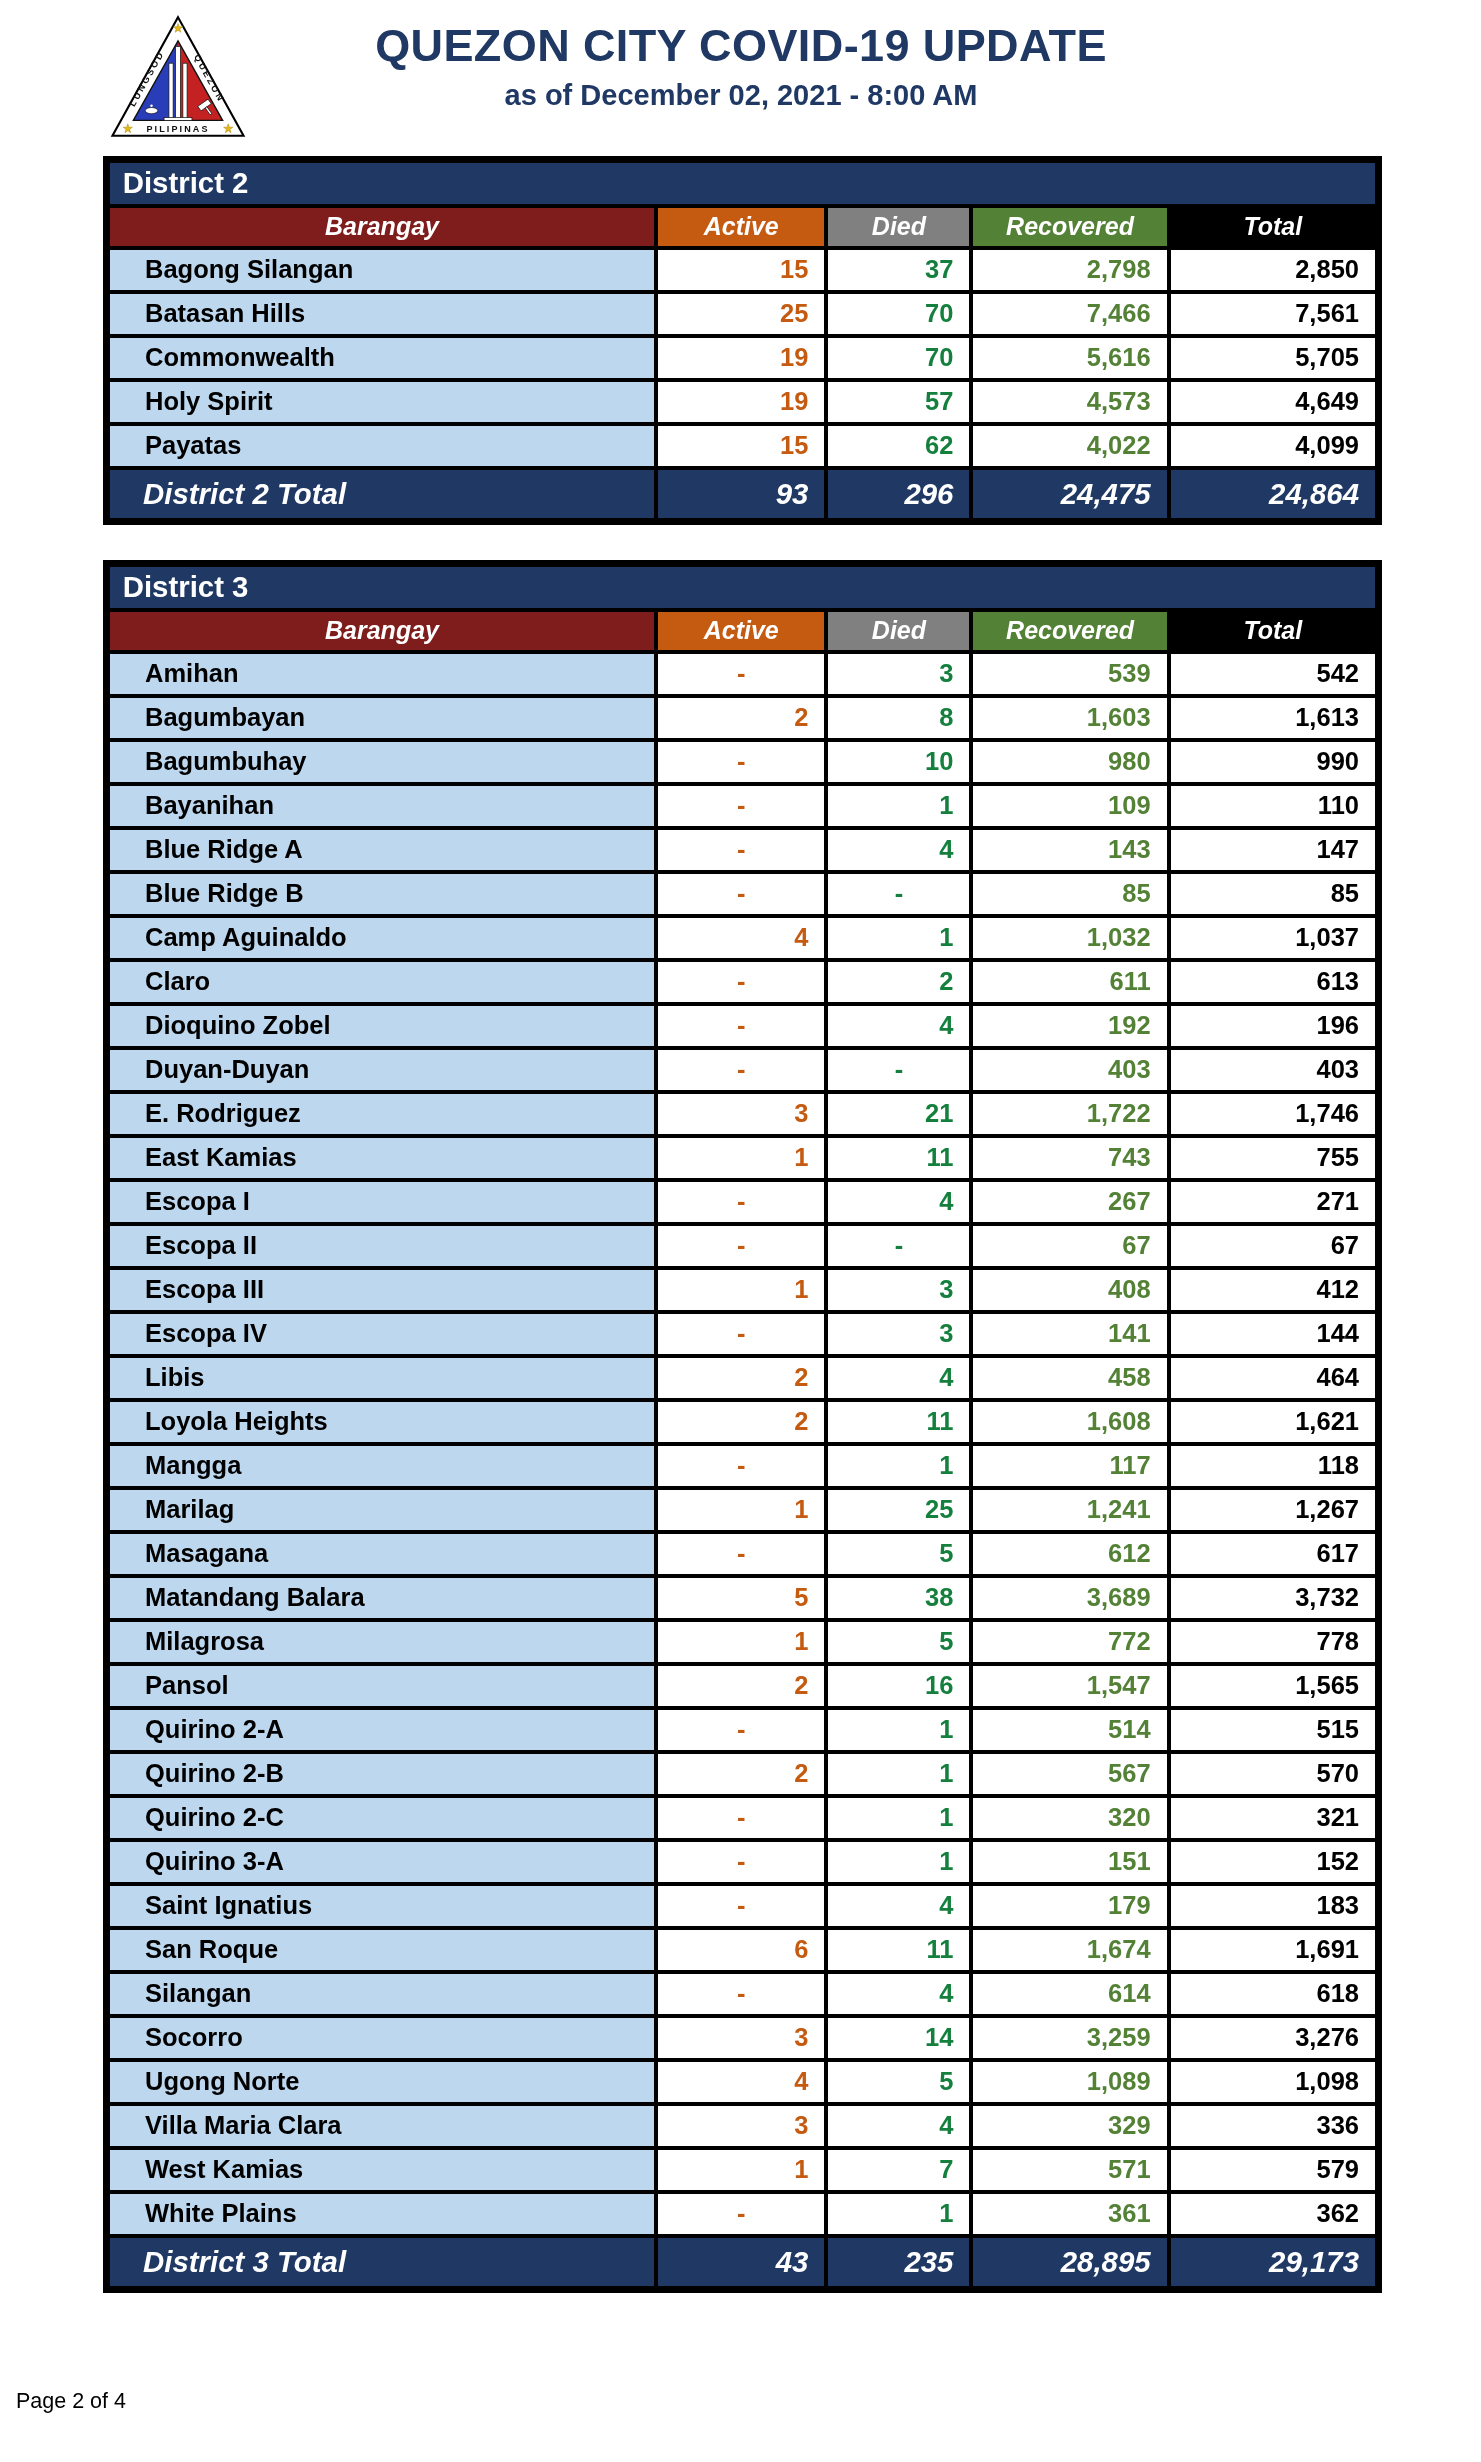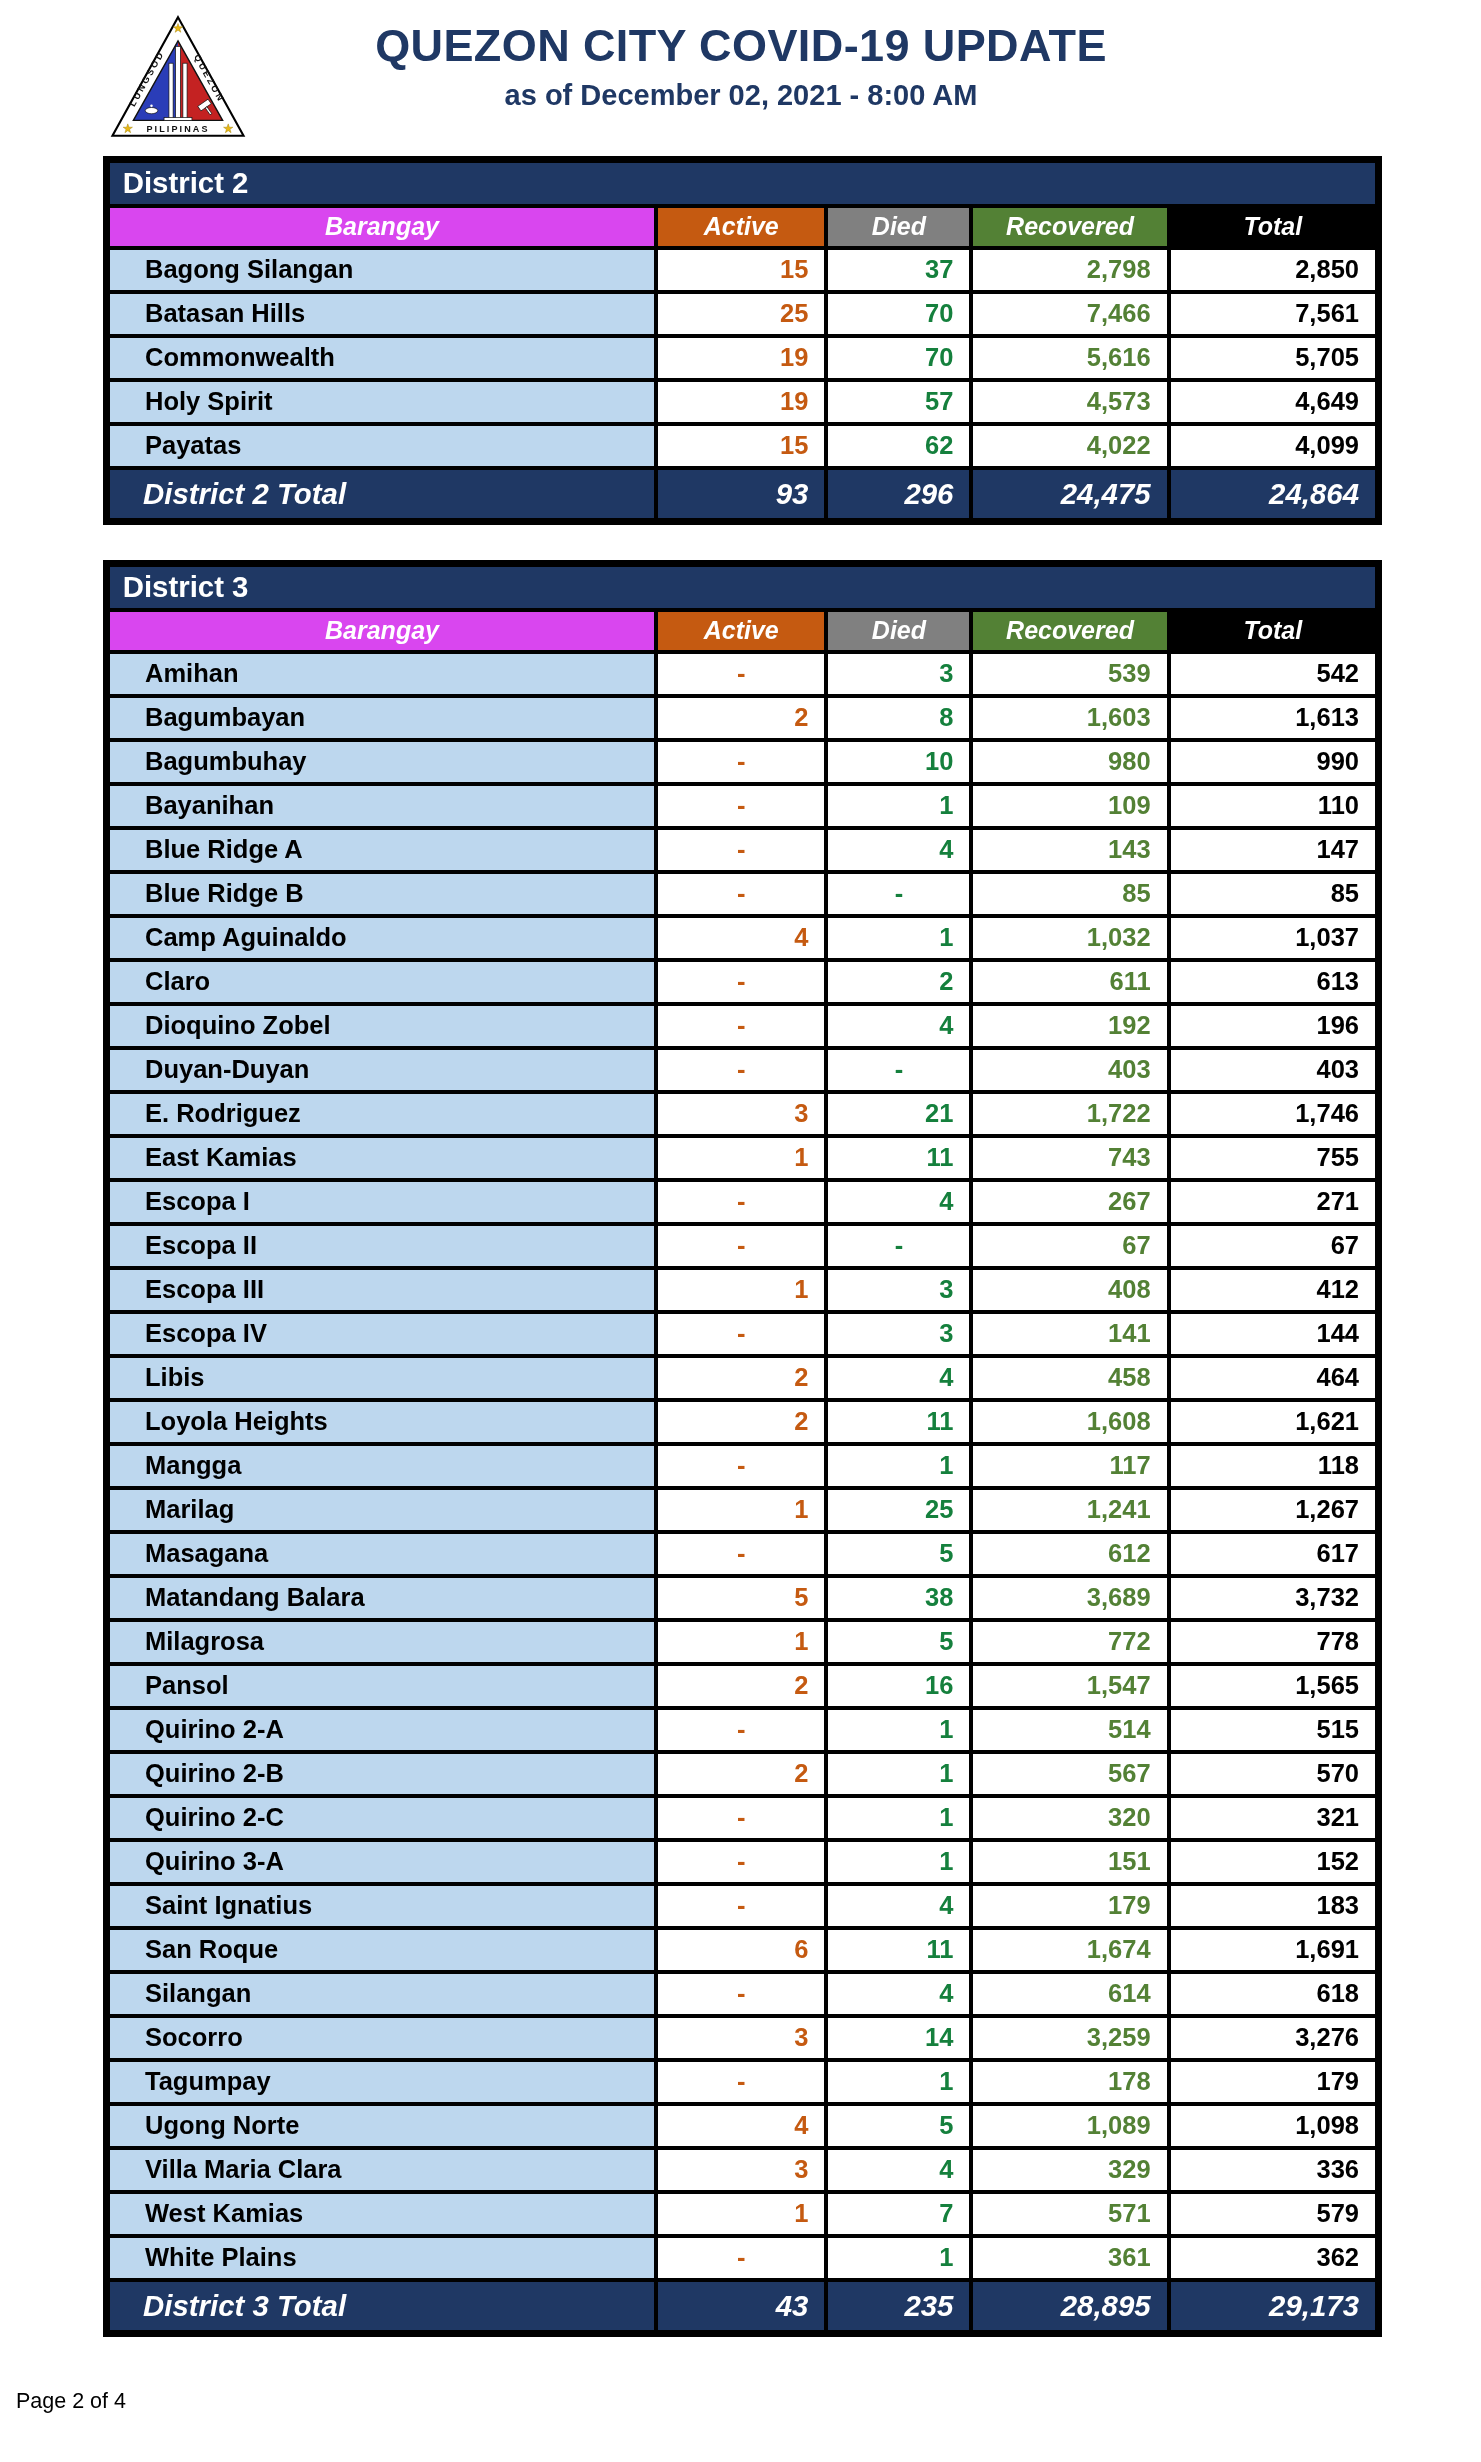--- a/index.html
+++ b/index.html
@@ -27,21 +27,21 @@
   th, td { border:4.8px solid #000; }
 
   .district-bar {
     background:#1F3864; color:#ffffff; font-size:29.4px; font-weight:bold;
     text-align:left; height:46px; padding-left:12.7px;
   }
   tr.colhead th {
     color:#ffffff; font-weight:bold; font-style:italic; font-size:25px;
     text-align:center; height:42px;
   }
-  th.h-barangay { background:#d946ef;margin-top:6px; }
+  th.h-barangay { background:#7f1d1d;margin-top:6px; }
   th.h-active   { background:#C55A11; }
   th.h-died     { background:#808080; }
   th.h-recovered{ background:#538135; }
   th.h-total    { background:#000000; }
 
   tbody td { font-weight:bold; font-size:25.5px; height:44px; background:#ffffff; }
   td.cell-barangay { background:#BDD7EE; color:#000000; text-align:left; padding-left:35px;margin-top:7px; }
   td.cell-active    { color:#C55A11; }
   td.cell-died      { color:#15803d; }
   td.cell-recovered { color:#538135; }
@@ -404,27 +404,20 @@
             <td class="cell-total num">618</td>
           </tr>
           <tr>
             <td class="cell-barangay">Socorro</td>
             <td class="cell-active num">3</td>
             <td class="cell-died num">14</td>
             <td class="cell-recovered num">3,259</td>
             <td class="cell-total num">3,276</td>
           </tr>
           <tr>
-            <td class="cell-barangay">Tagumpay</td>
-            <td class="cell-active num dash">-</td>
-            <td class="cell-died num">1</td>
-            <td class="cell-recovered num">178</td>
-            <td class="cell-total num">179</td>
-          </tr>
-          <tr>
             <td class="cell-barangay">Ugong Norte</td>
             <td class="cell-active num">4</td>
             <td class="cell-died num">5</td>
             <td class="cell-recovered num">1,089</td>
             <td class="cell-total num">1,098</td>
           </tr>
           <tr>
             <td class="cell-barangay">Villa Maria Clara</td>
             <td class="cell-active num">3</td>
             <td class="cell-died num">4</td>

